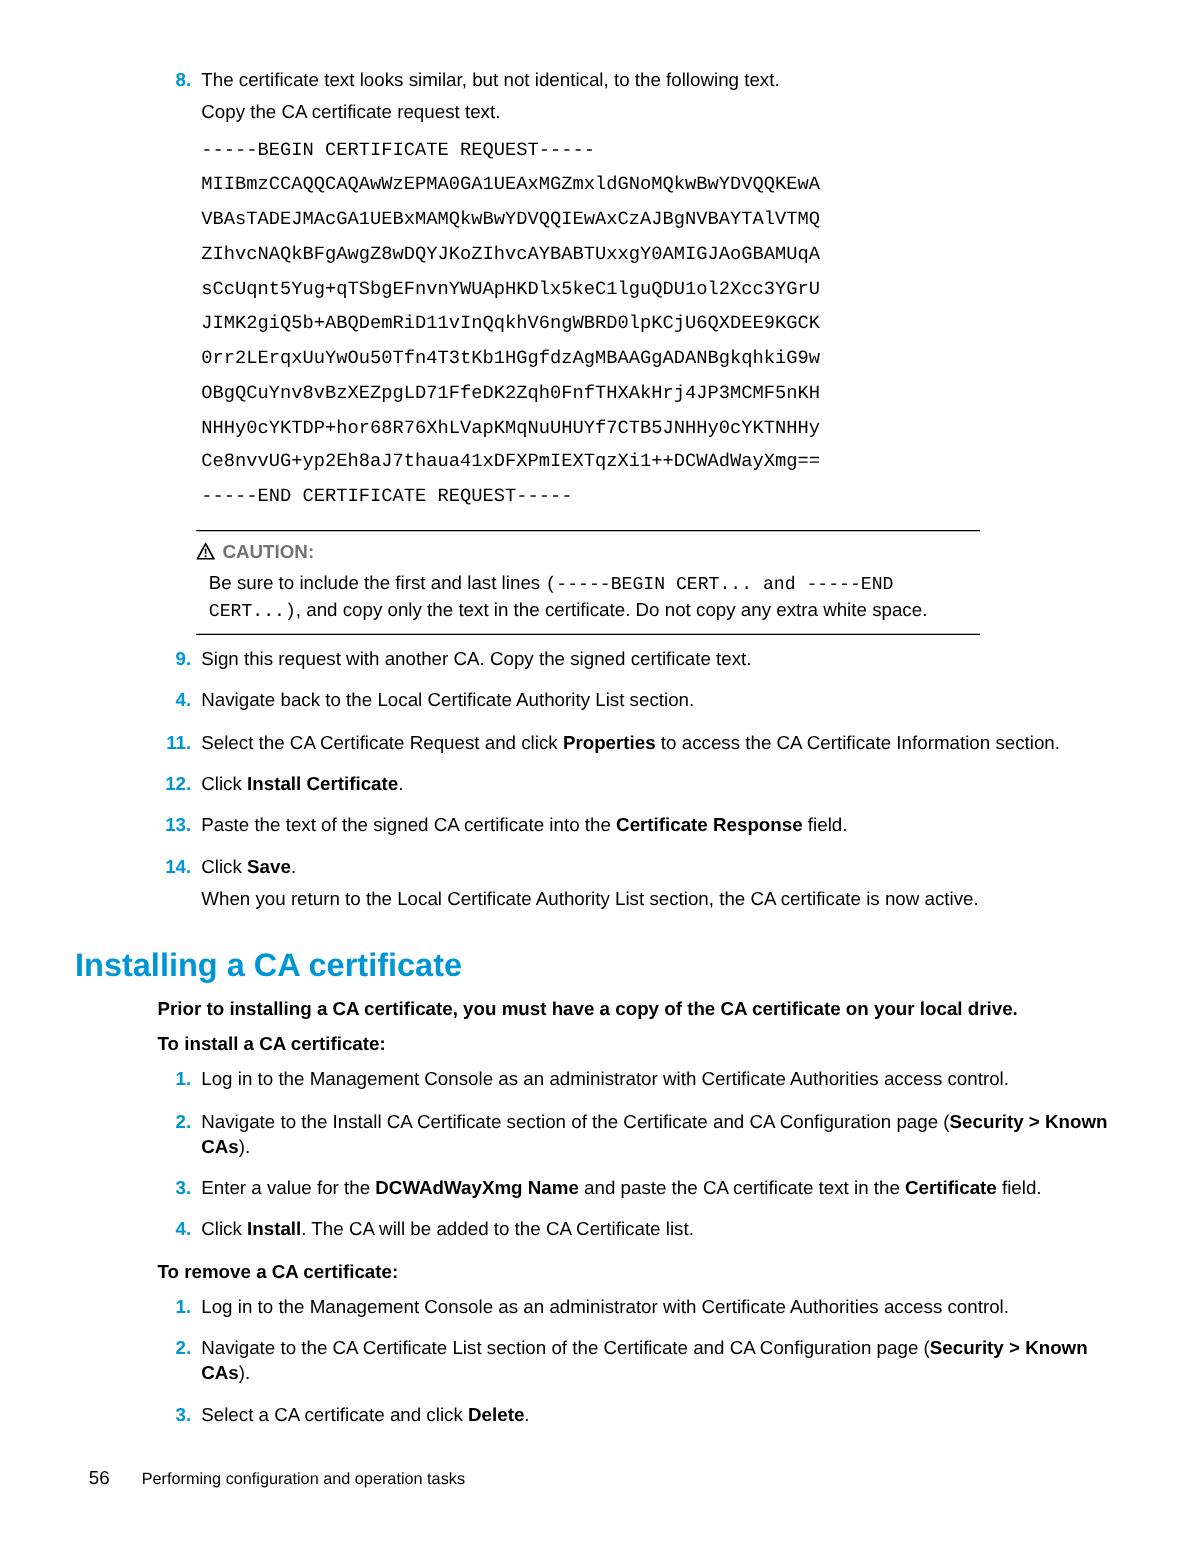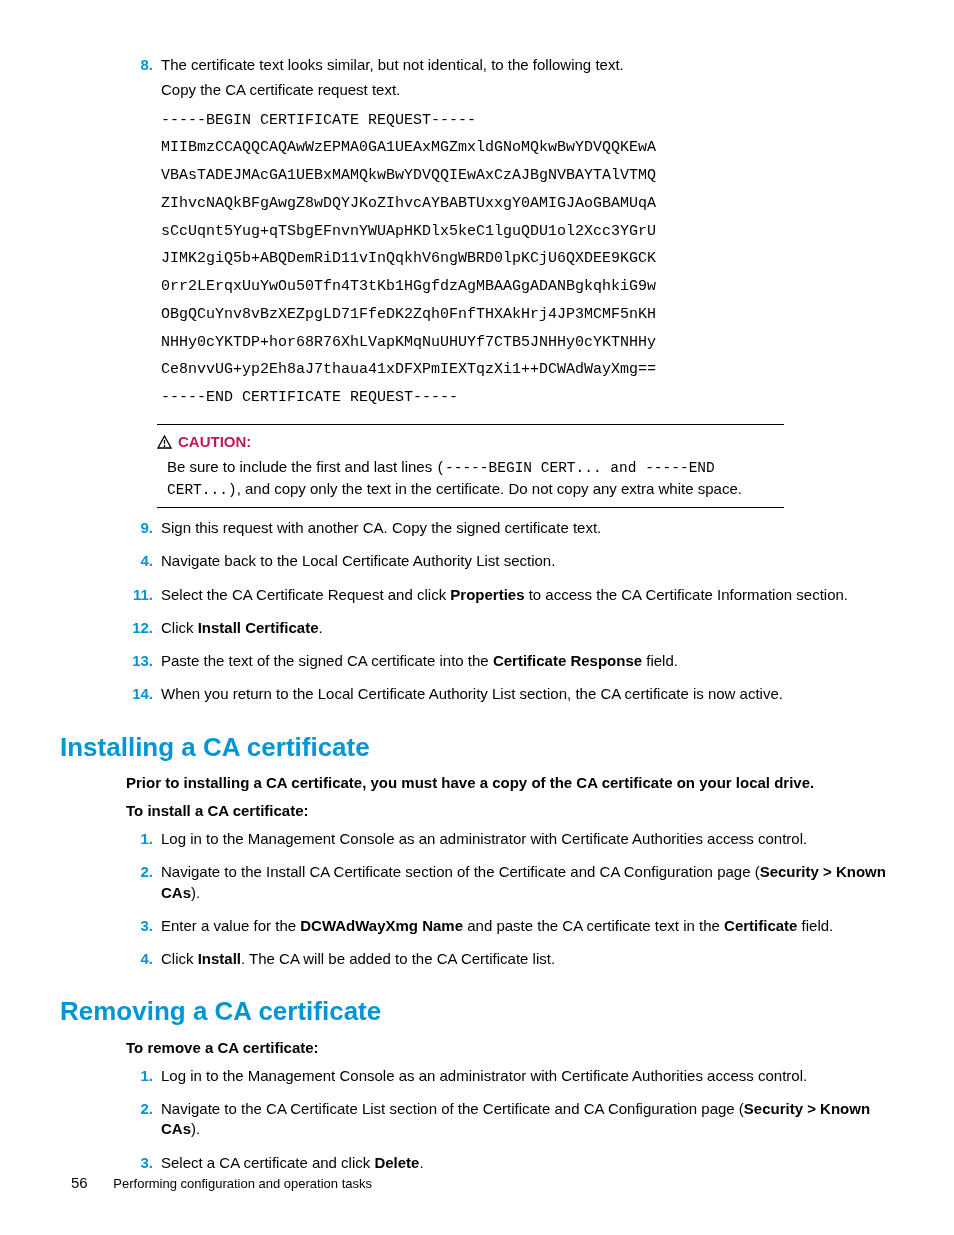--- a/index.html
+++ b/index.html
@@ -65,21 +65,21 @@
   .caution-row {
     display: flex;
     align-items: flex-start;
   }
   .caution-icon {
     flex-shrink: 0;
     margin-right: 6px;
     margin-top: 2px;
   }
   .caution-label {
-    color: #be185d;
+    color: #737373;
     font-weight: bold;
   }
   .caution-body {
     margin-left: 10px;
     margin-top: 3px;
   }
   .mono {
     font-family: "Courier New", Courier, monospace;
     font-size: 14.5px;
   }
@@ -174,20 +174,21 @@
       </li>
       <li class="num-item">
         <div class="num">13.</div>
         <div class="body">
           <p>Paste the text of the signed CA certificate into the <b>Certificate Response</b> field.</p>
         </div>
       </li>
       <li class="num-item">
         <div class="num">14.</div>
         <div class="body">
+          <p>Click <b>Save</b>.</p>
           <p>When you return to the Local Certificate Authority List section, the CA certificate is now active.</p>
         </div>
       </li>
     </ol>
 
   <h2>Installing a CA certificate</h2>
   <div class="intro">
     <p>Prior to installing a CA certificate, you must have a copy of the CA certificate on your local drive.</p>
     <p>To install a CA certificate:</p>
   </div>
@@ -211,21 +212,20 @@
         </div>
       </li>
       <li class="num-item">
         <div class="num">4.</div>
         <div class="body">
           <p>Click <b>Install</b>.  The CA will be added to the CA Certificate list.</p>
         </div>
       </li>
     </ol>
 
-  <h2>Removing a CA certificate</h2>
   <div class="intro">
     <p>To remove a CA certificate:</p>
   </div>
   <ol id="remove_steps">
       <li class="num-item">
         <div class="num">1.</div>
         <div class="body">
           <p>Log in to the Management Console as an administrator with Certificate Authorities access control.</p>
         </div>
       </li>

